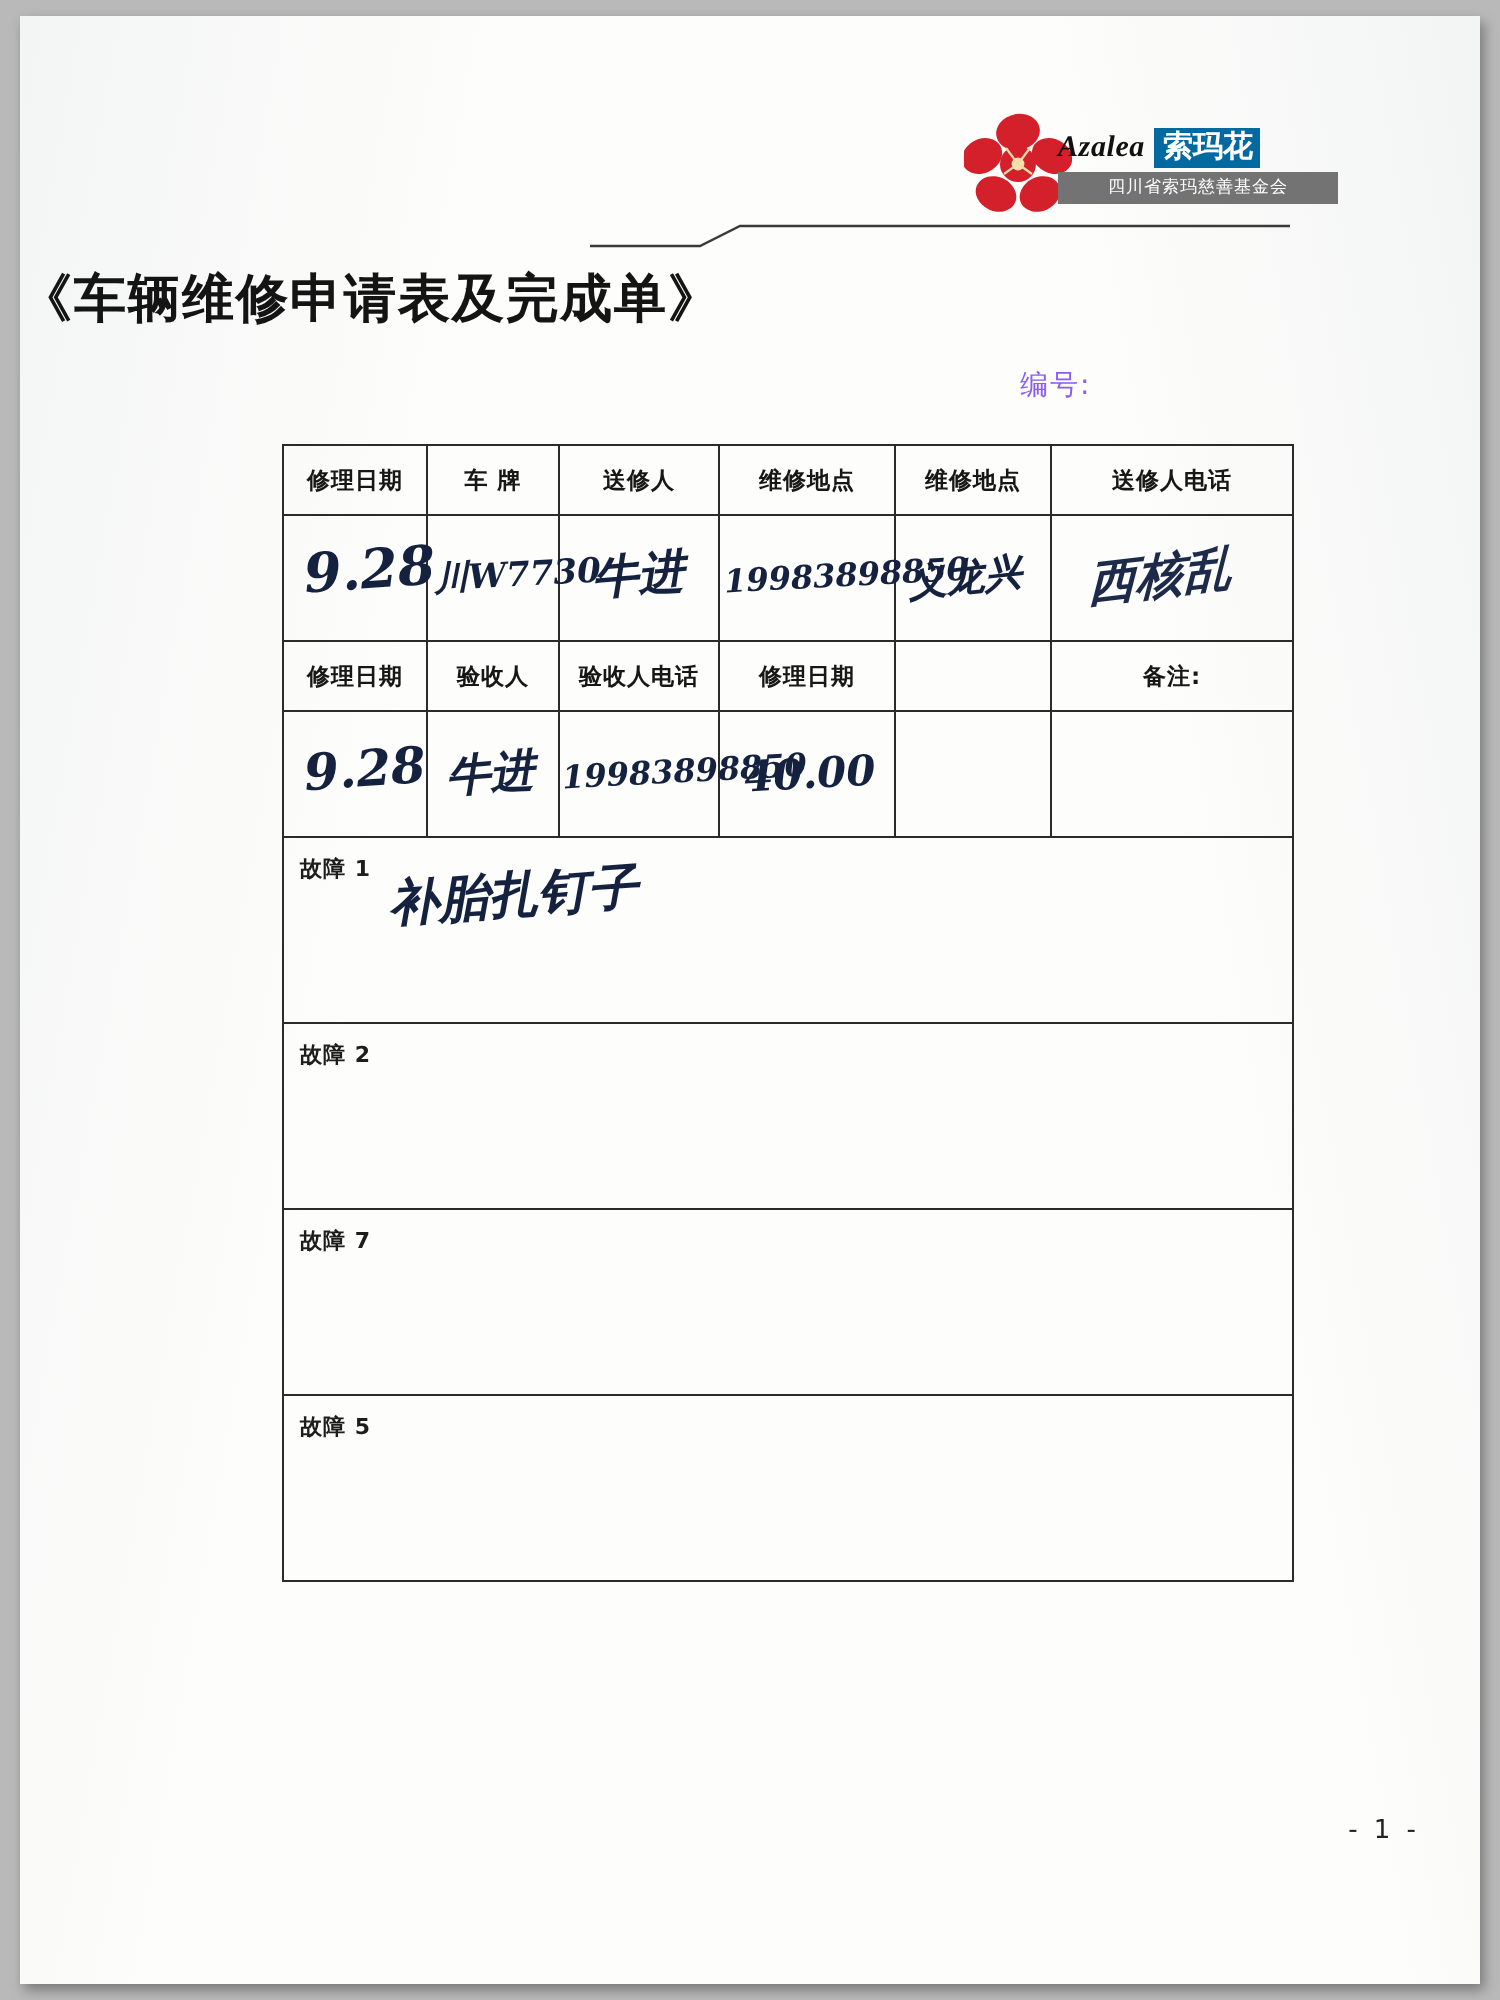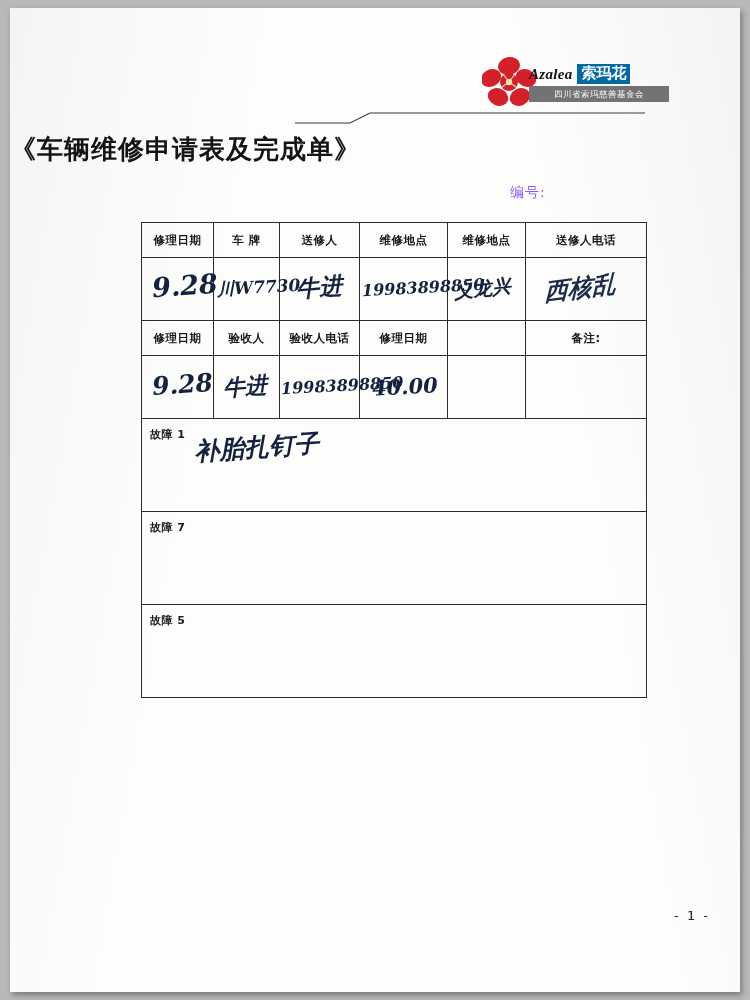--- a/index.html
+++ b/index.html
@@ -308,20 +308,26 @@
         </tr>
 
         <tr>
           <td class="fault-cell" colspan="6">
             <span class="fault-label">故障 1</span>
             <span class="hw" style="position:absolute;left:52px;top:12px;font-size:25px;transform:rotate(-4deg);">补胎扎钉子</span>
           </td>
         </tr>
         <tr>
           <td class="fault-cell" colspan="6">
+            <span class="fault-label">故障 2</span>
+            <span class="hw" style="position:absolute;left:52px;top:12px;font-size:25px;"></span>
+          </td>
+        </tr>
+        <tr>
+          <td class="fault-cell" colspan="6">
             <span class="fault-label">故障 7</span>
             <span class="hw" style="position:absolute;left:52px;top:12px;font-size:25px;"></span>
           </td>
         </tr>
         <tr>
           <td class="fault-cell" colspan="6">
             <span class="fault-label">故障 5</span>
             <span class="hw" style="position:absolute;left:52px;top:12px;font-size:25px;"></span>
           </td>
         </tr>

